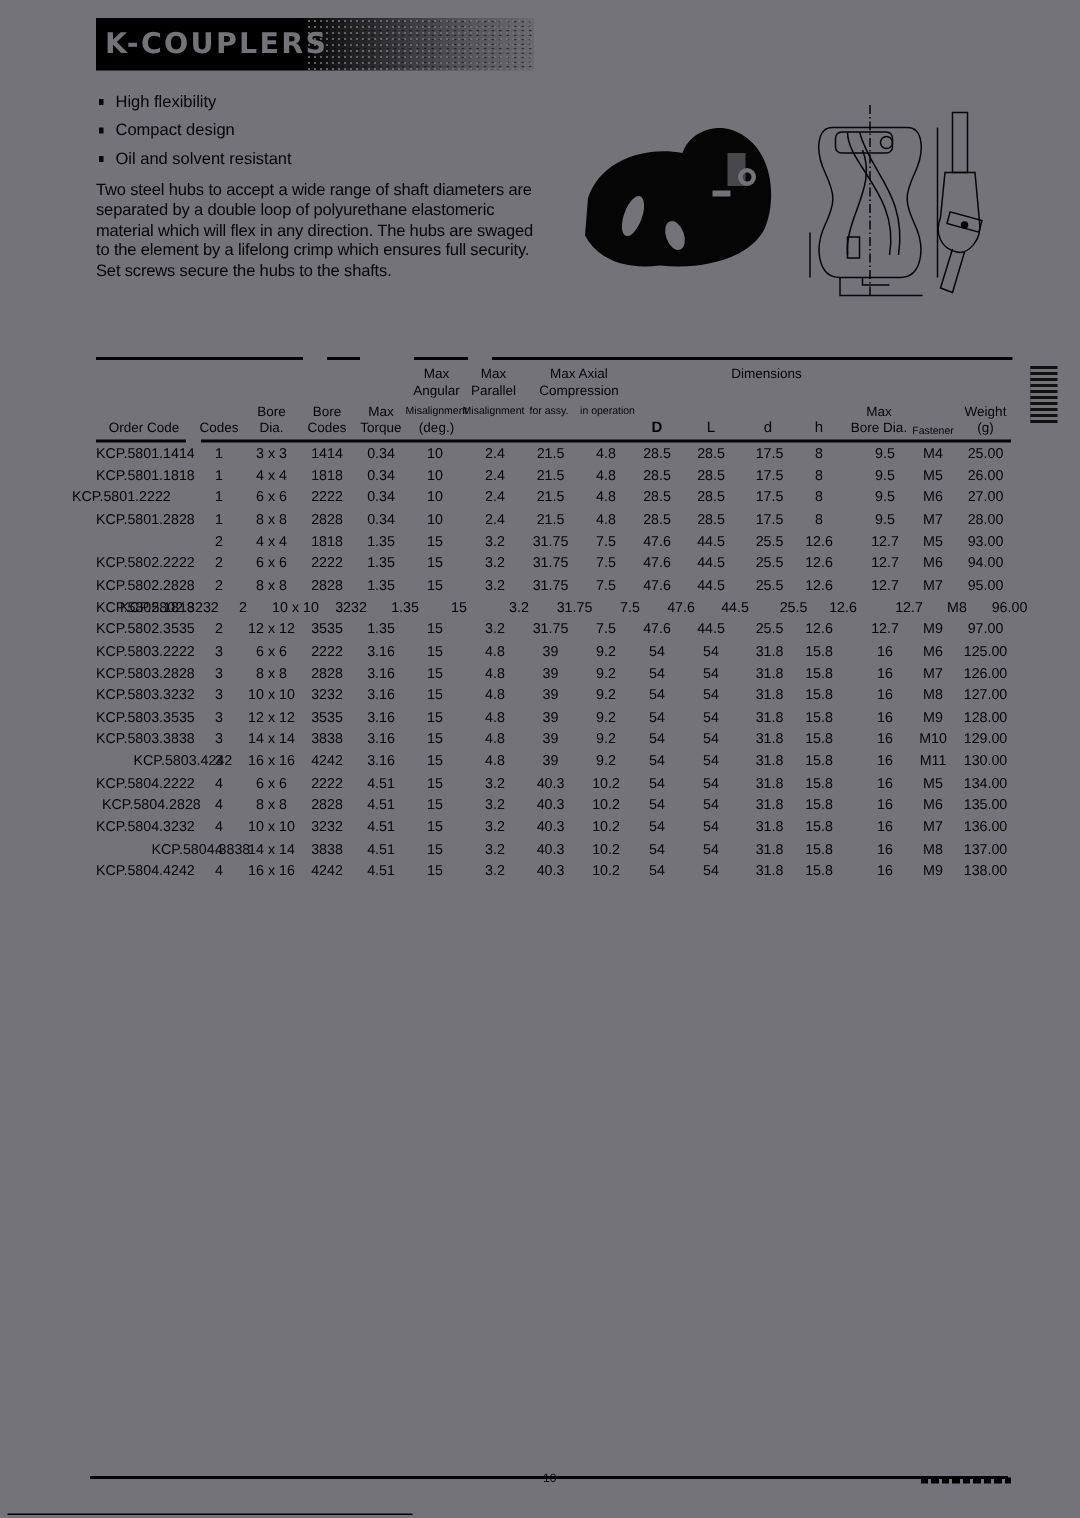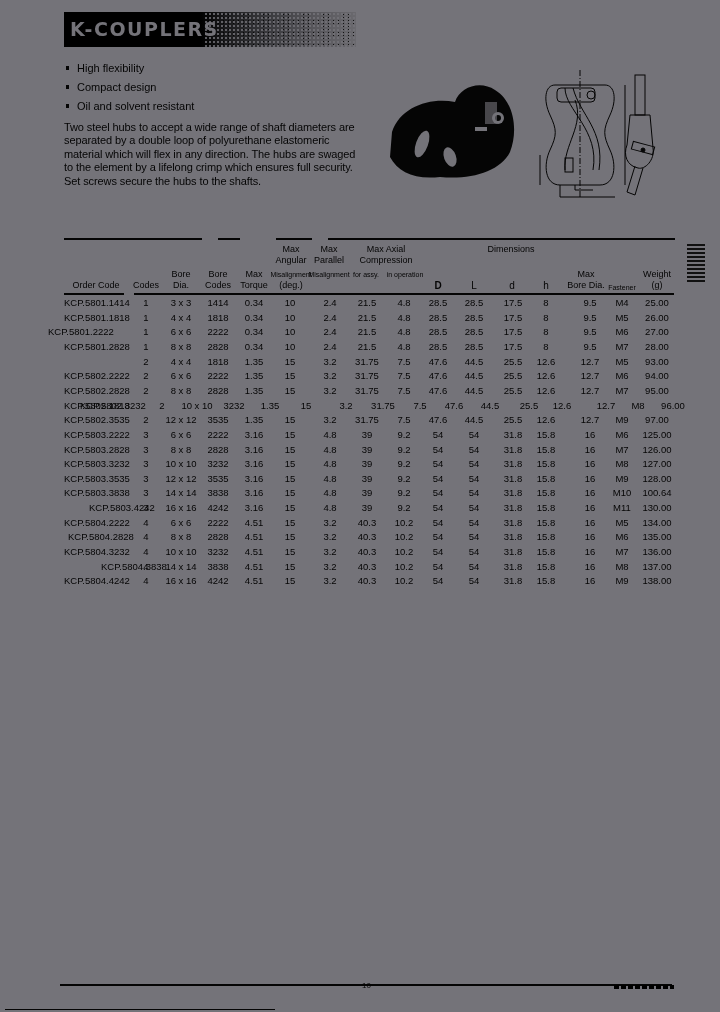--- a/index.html
+++ b/index.html
@@ -414,21 +414,21 @@
       <span class="cell" style="left: 290px;">15</span>
       <span class="cell" style="left: 330px;">4.8</span>
       <span class="cell" style="left: 367px;">39</span>
       <span class="cell" style="left: 404px;">9.2</span>
       <span class="cell" style="left: 438px;">54</span>
       <span class="cell" style="left: 474px;">54</span>
       <span class="cell" style="left: 513px;">31.8</span>
       <span class="cell" style="left: 546px;">15.8</span>
       <span class="cell" style="left: 590px;">16</span>
       <span class="cell" style="left: 622px;">M10</span>
-      <span class="cell" style="left: 657px;">100.64</span>
+      <span class="cell" style="left: 657px;">129.00</span>
     </div>
     <div class="row" style="top: 502.1px;">
       <span class="cell left" style="left: 64px; padding-left: 25px;">KCP.5803.4242</span>
       <span class="cell" style="left: 146px;">3</span>
       <span class="cell" style="left: 181px;">16 x 16</span>
       <span class="cell" style="left: 218px;">4242</span>
       <span class="cell" style="left: 254px;">3.16</span>
       <span class="cell" style="left: 290px;">15</span>
       <span class="cell" style="left: 330px;">4.8</span>
       <span class="cell" style="left: 367px;">39</span>

